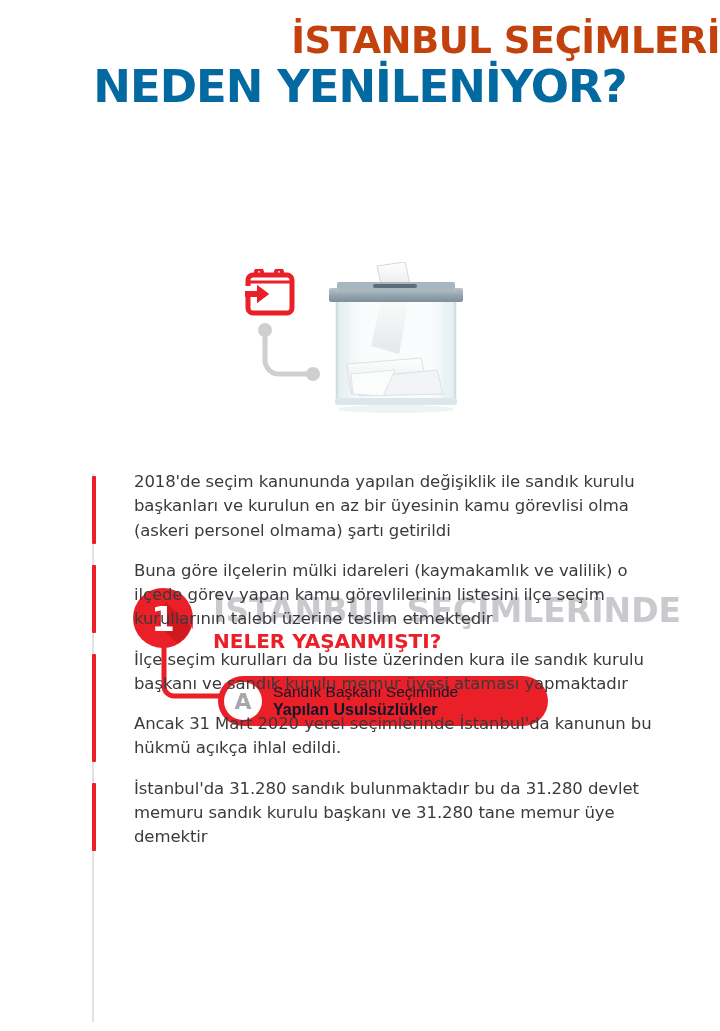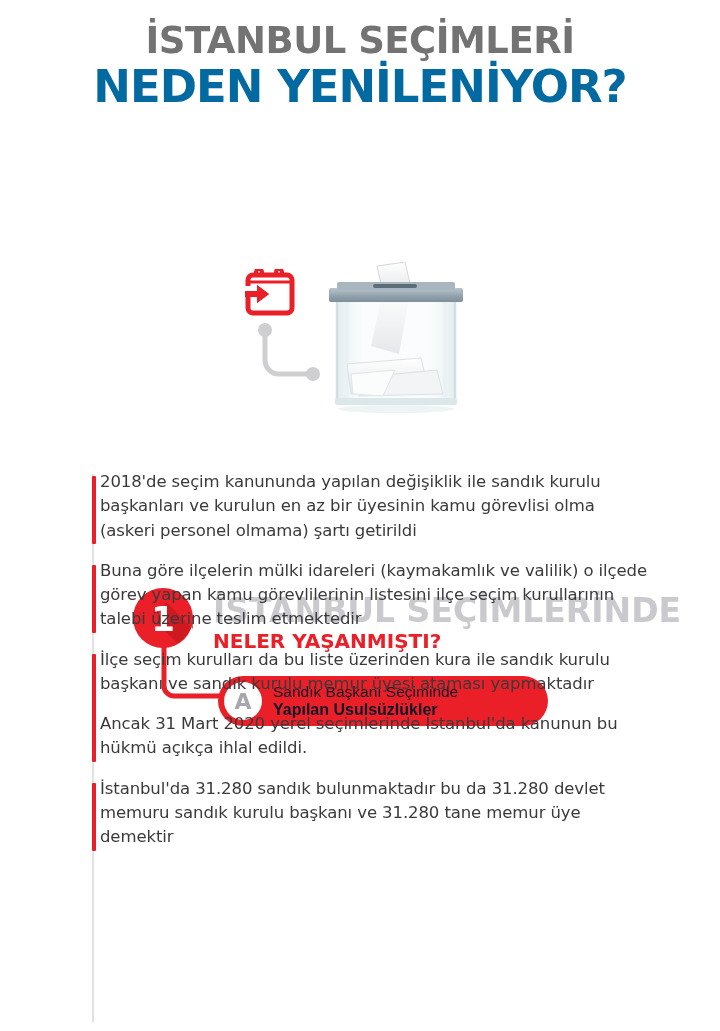--- a/index.html
+++ b/index.html
@@ -14,23 +14,24 @@
 
   
   .header{
     padding-top:22px;
     text-align:center;
   }
   .title-line1{
     font-size:37px;
     font-weight:bold;
     letter-spacing:-0.5px;
-    color:#737373;
+    color:#c2410c;
     line-height:1.05;
     font-family:"DejaVu Sans", sans-serif;
+    text-align:right;
   }
   .title-line2{
     font-size:45px;
     font-weight:bold;
     letter-spacing:-1px;
     color:#0369a1;
     line-height:1.05;
     margin-top:2px;
     font-family:"DejaVu Sans", sans-serif;
   }
@@ -147,21 +148,21 @@
   }
   .list-rail{
     position:absolute;
     left:0px; top:4px;
     width:2px;
     height:548px;
     background:#e2e2e4;
   }
   .item{
     position:relative;
-    padding-left:8px;
+    padding-left:42px;
     margin-bottom:16px;
   }
   .item-bar{
     position:absolute;
     left:0px; top:6px;
     width:4px;
     border-radius:1px;
     background:#ea1f27;
   }
   .item-text{

